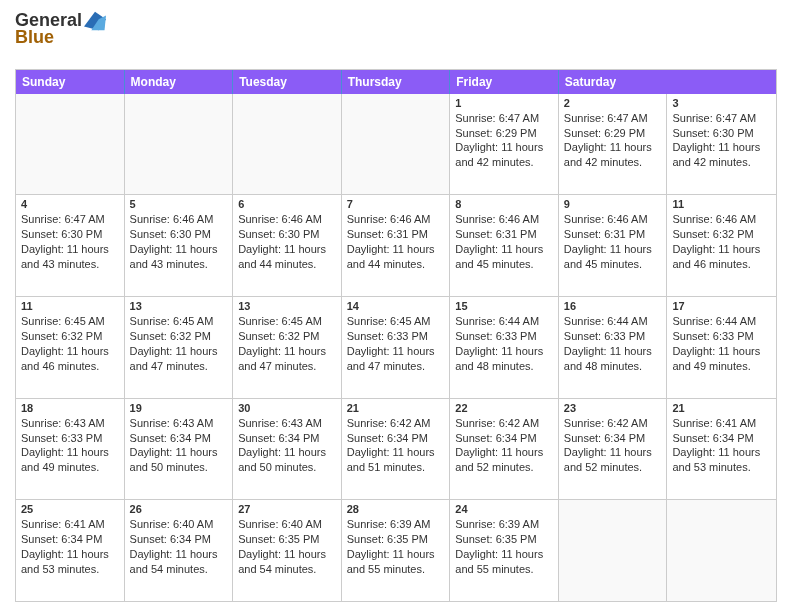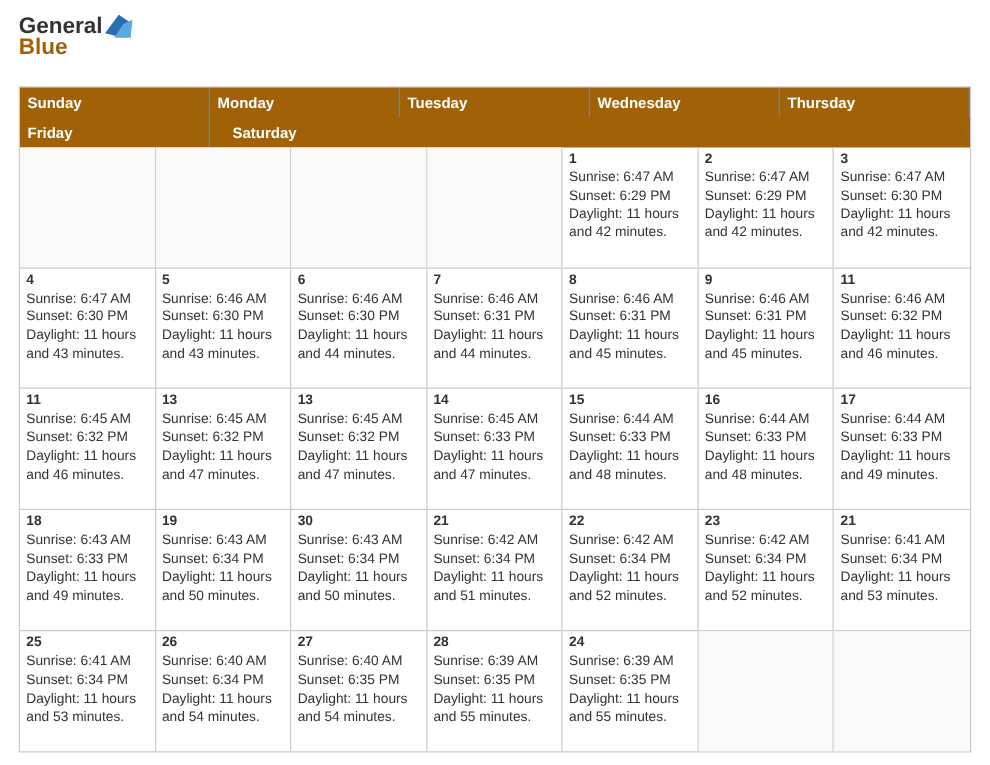--- a/index.html
+++ b/index.html
@@ -52,32 +52,32 @@
       color: #555;
     }
     .calendar {
       flex: 1;
       display: flex;
       flex-direction: column;
       border: 1px solid #ccc;
     }
     .cal-header {
       display: grid;
-      grid-template-columns: repeat(5, 1fr);
-      background-color: #a16207;
+      grid-template-columns: repeat(7, 1fr);
+      background-color: #8b5cf6;
     }
     .cal-header-cell {
       color: #fff;
       font-size: 12px;
       font-weight: bold;
       padding: 5px 6px;
       text-align: left;
       border-right: 1px solid #4a8dd5;
     }
-    .cal-header-cell:last-child { border-right: none; margin-left: 12px; }
+    .cal-header-cell:last-child { border-right: none; }
     .cal-body {
       flex: 1;
       display: flex;
       flex-direction: column;
     }
     .cal-row {
       display: grid;
       grid-template-columns: repeat(7, 1fr);
       flex: 1;
       border-top: 1px solid #ccc;
@@ -125,21 +125,20 @@
       <div class="month-title"></div>
       <div class="location"></div>
     </div>
   </div>
 
   <div class="calendar">
     <div class="cal-header" id="cal-header-row">
         <div class="cal-header-cell">Sunday</div>
         <div class="cal-header-cell">Monday</div>
         <div class="cal-header-cell">Tuesday</div>
-        <div class="cal-header-cell">Wednesday</div>
         <div class="cal-header-cell">Thursday</div>
         <div class="cal-header-cell">Friday</div>
         <div class="cal-header-cell">Saturday</div>
       </div>
     <div class="cal-body" id="cal-body">
         <div class="cal-row">
           <div class="cal-cell empty"></div>
           <div class="cal-cell empty"></div>
           <div class="cal-cell empty"></div>
           <div class="cal-cell empty"></div>

